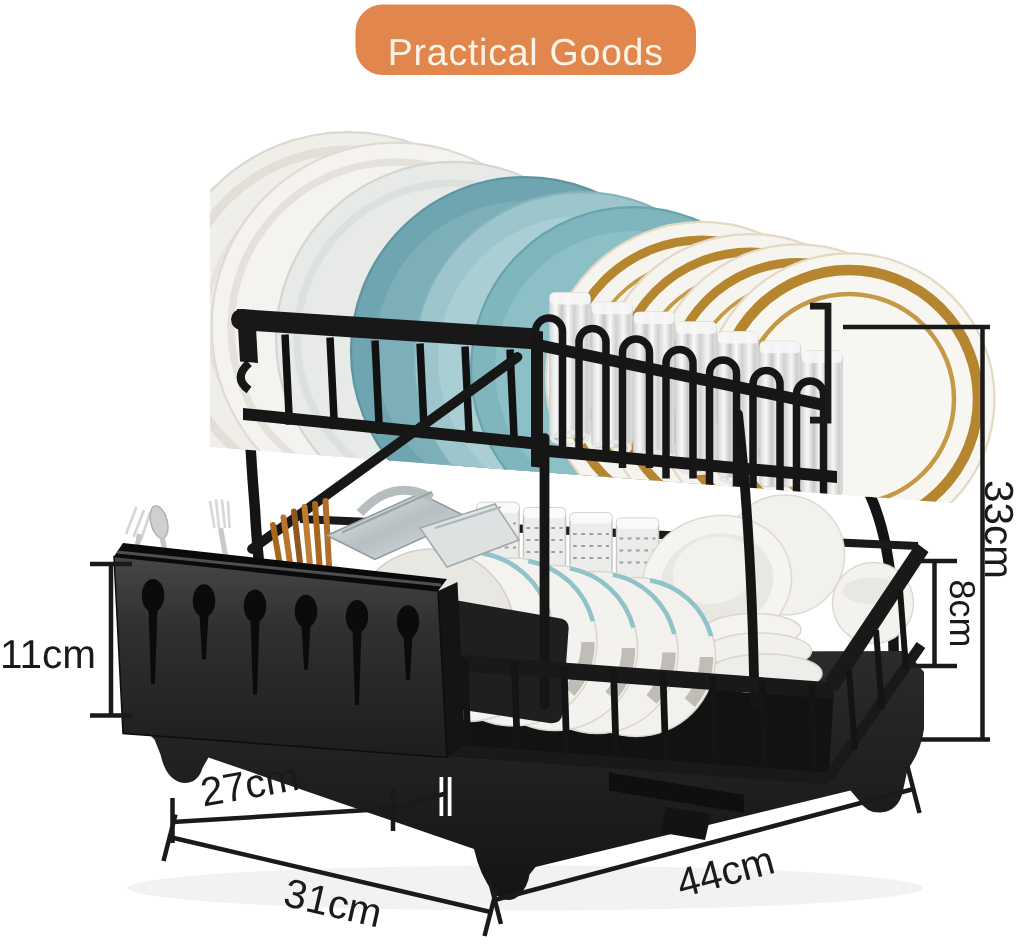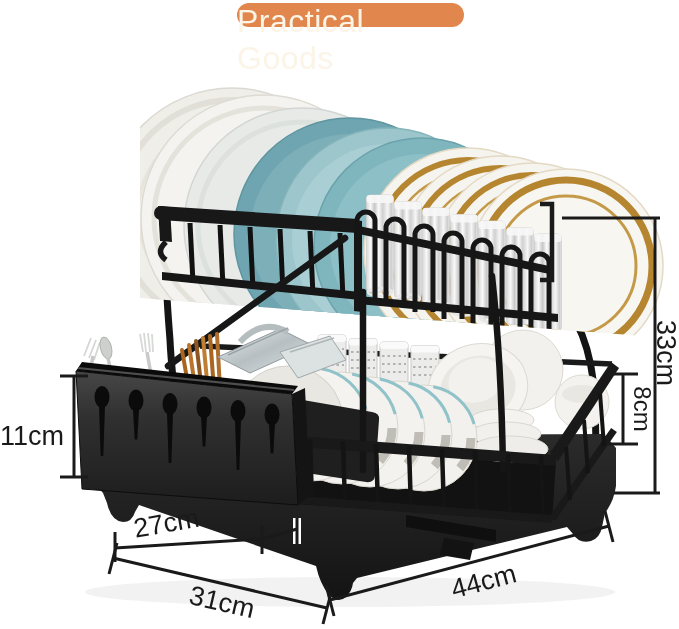--- a/index.html
+++ b/index.html
@@ -1,22 +1,22 @@
 <!DOCTYPE html>
 <html><head>
 <meta charset="utf-8">
 <style>
   html,body{margin:0;padding:0;}
   body{width:679px;height:629px;position:relative;background:#ffffff;overflow:hidden;
        font-family:"Liberation Sans",sans-serif;}
   .stage{position:absolute;inset:0;}
   svg{position:absolute;left:0;top:0;}
-  .badge{position:absolute;left:237px;top:3px;width:227px;height:24px;border-radius:18px;
-         background:#E1874D;color:#FBF4E7;display:flex;align-items:flex-start;justify-content:center;
-         font-size:32px;letter-spacing:0.5px;z-index:5;}
+  .badge{position:absolute;left:237px;top:3px;width:227px;height:47px;border-radius:18px;
+         background:#E1874D;color:#FBF4E7;display:flex;align-items:flex-end;justify-content:center;
+         font-size:25px;letter-spacing:0.5px;z-index:5;}
   text{font-family:"Liberation Sans",sans-serif;fill:#1A1A1A;}
   .dimtxt{font-size:27px;}
   .dimtxt-sm{font-size:24px;}
   .dimline{stroke:#1A1A1A;stroke-width:3;fill:none;}
 </style>
 </head>
 <body>
 
 <div class="stage">
 

